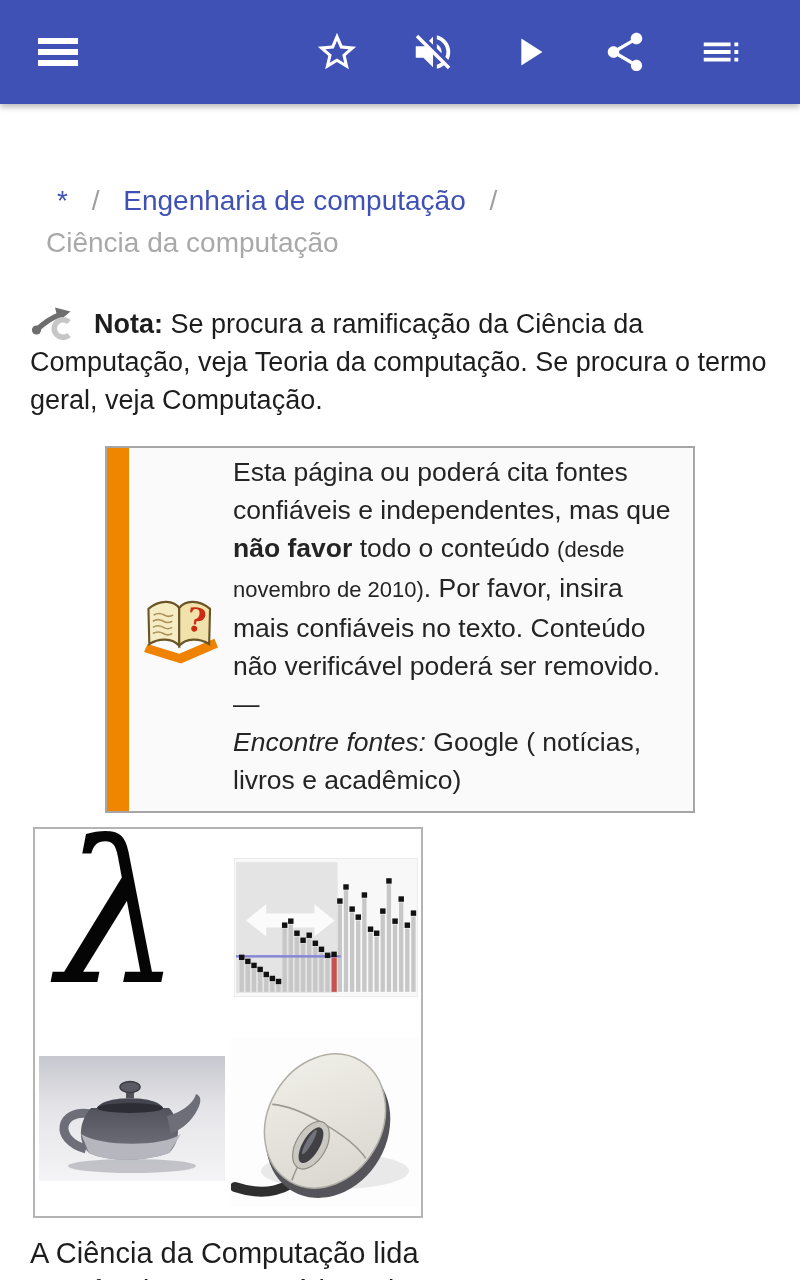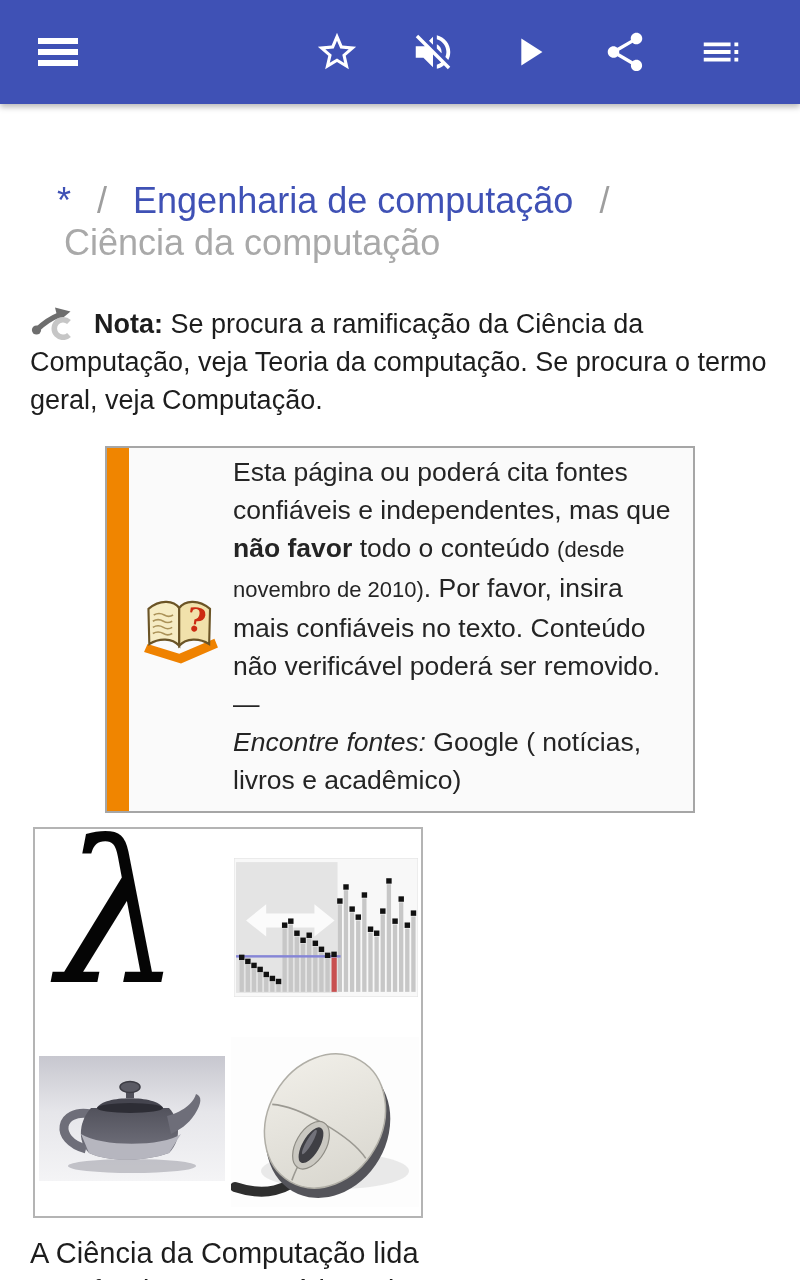--- a/index.html
+++ b/index.html
@@ -22,26 +22,26 @@
     display: flex; flex-direction: column; justify-content: space-between; cursor: pointer; }
   .menu-btn .bar { height: 6px; background: #fff; width: 100%; }
   .appbar-actions { margin-left: auto; margin-right: 56px;
     display: flex; align-items: center; gap: 50px; }
   .action-icon { width: 46px; height: 46px; display: block; cursor: pointer; }
   .action-icon svg { width: 100%; height: 100%; display: block; }
 
   
   .content { padding: 0 30px; }
 
-  .breadcrumb { margin-top: 76px; font-size: 36px; line-height: 42px; }
+  .breadcrumb { margin-top: 76px; font-size: 28px; line-height: 42px; }
   .breadcrumb .row2 { margin-top: 0px; }
   .crumb-root, .crumb-link { color: #3f51b5; text-decoration: none; cursor: pointer; }
   .crumb-root { margin-left: 27px; }
   .crumb-sep { color: #9e9e9e; margin: 0 16px; }
-  .crumb-current { color: #a9a9a9; margin-left: 34px; }
+  .crumb-current { color: #a9a9a9; margin-left: 16px; }
 
   .hatnote { margin-top: 38px; font-size: 27px; line-height: 38px; color: #1d1d1d; }
   .disambig-icon { display: inline-block; width: 48px; height: 38px; vertical-align: -7px; margin-right: 4px; }
   .hatnote b { font-weight: bold; margin-left: 12px; }
 
   
   .notice {
     margin-top: 20px; margin-left: 75px; width: 590px;
     border: 2px solid #a6a6a6; background: #fafafa;
     display: flex; align-items: stretch;

